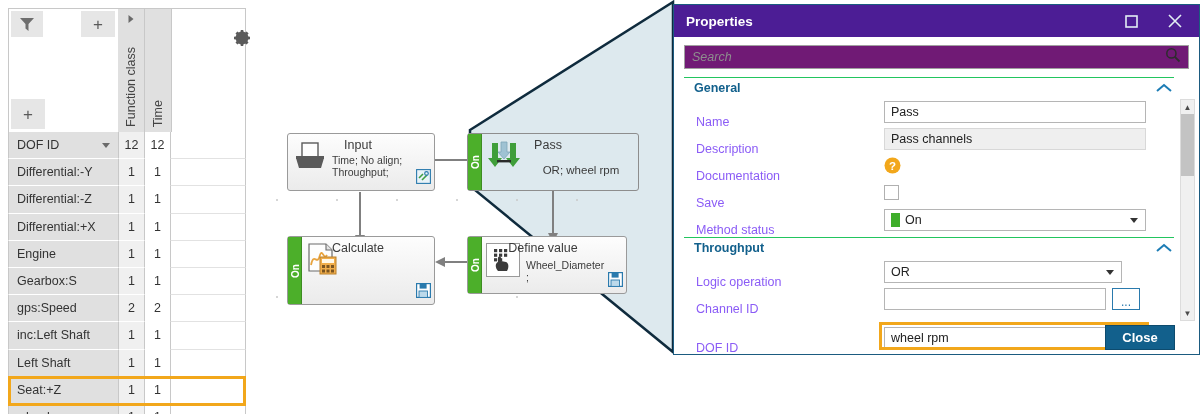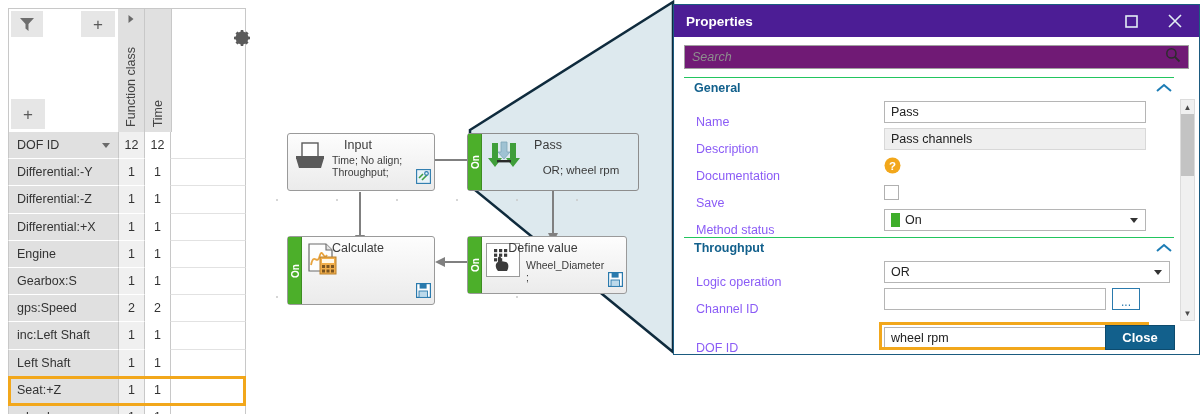--- a/index.html
+++ b/index.html
@@ -457,21 +457,21 @@
         <span class="gt">Throughput</span>
         <span class="chev">
           <svg width="16" height="10" viewBox="0 0 16 10">
               <path d="M1 8 L8 2 L15 8" stroke="#1c7cb5" stroke-width="2" fill="none"></path>
             </svg>
         </span>
       </div>
 
       <div class="frow" style="top:224px;">
         <span class="flabel">Logic operation</span>
-        <div class="fctl combo" style="width:286px;">
+        <div class="fctl combo" style="width:238px;">
           <span>OR</span>
           <span class="arr"></span>
         </div>
       </div>
 
       <div class="frow" style="top:251px;">
         <span class="flabel">Channel ID</span>
         <div class="fctl txtbox" style="width:222px;"></div>
         <div class="fctl ellbtn" style="left:438px;">...</div>
       </div>

